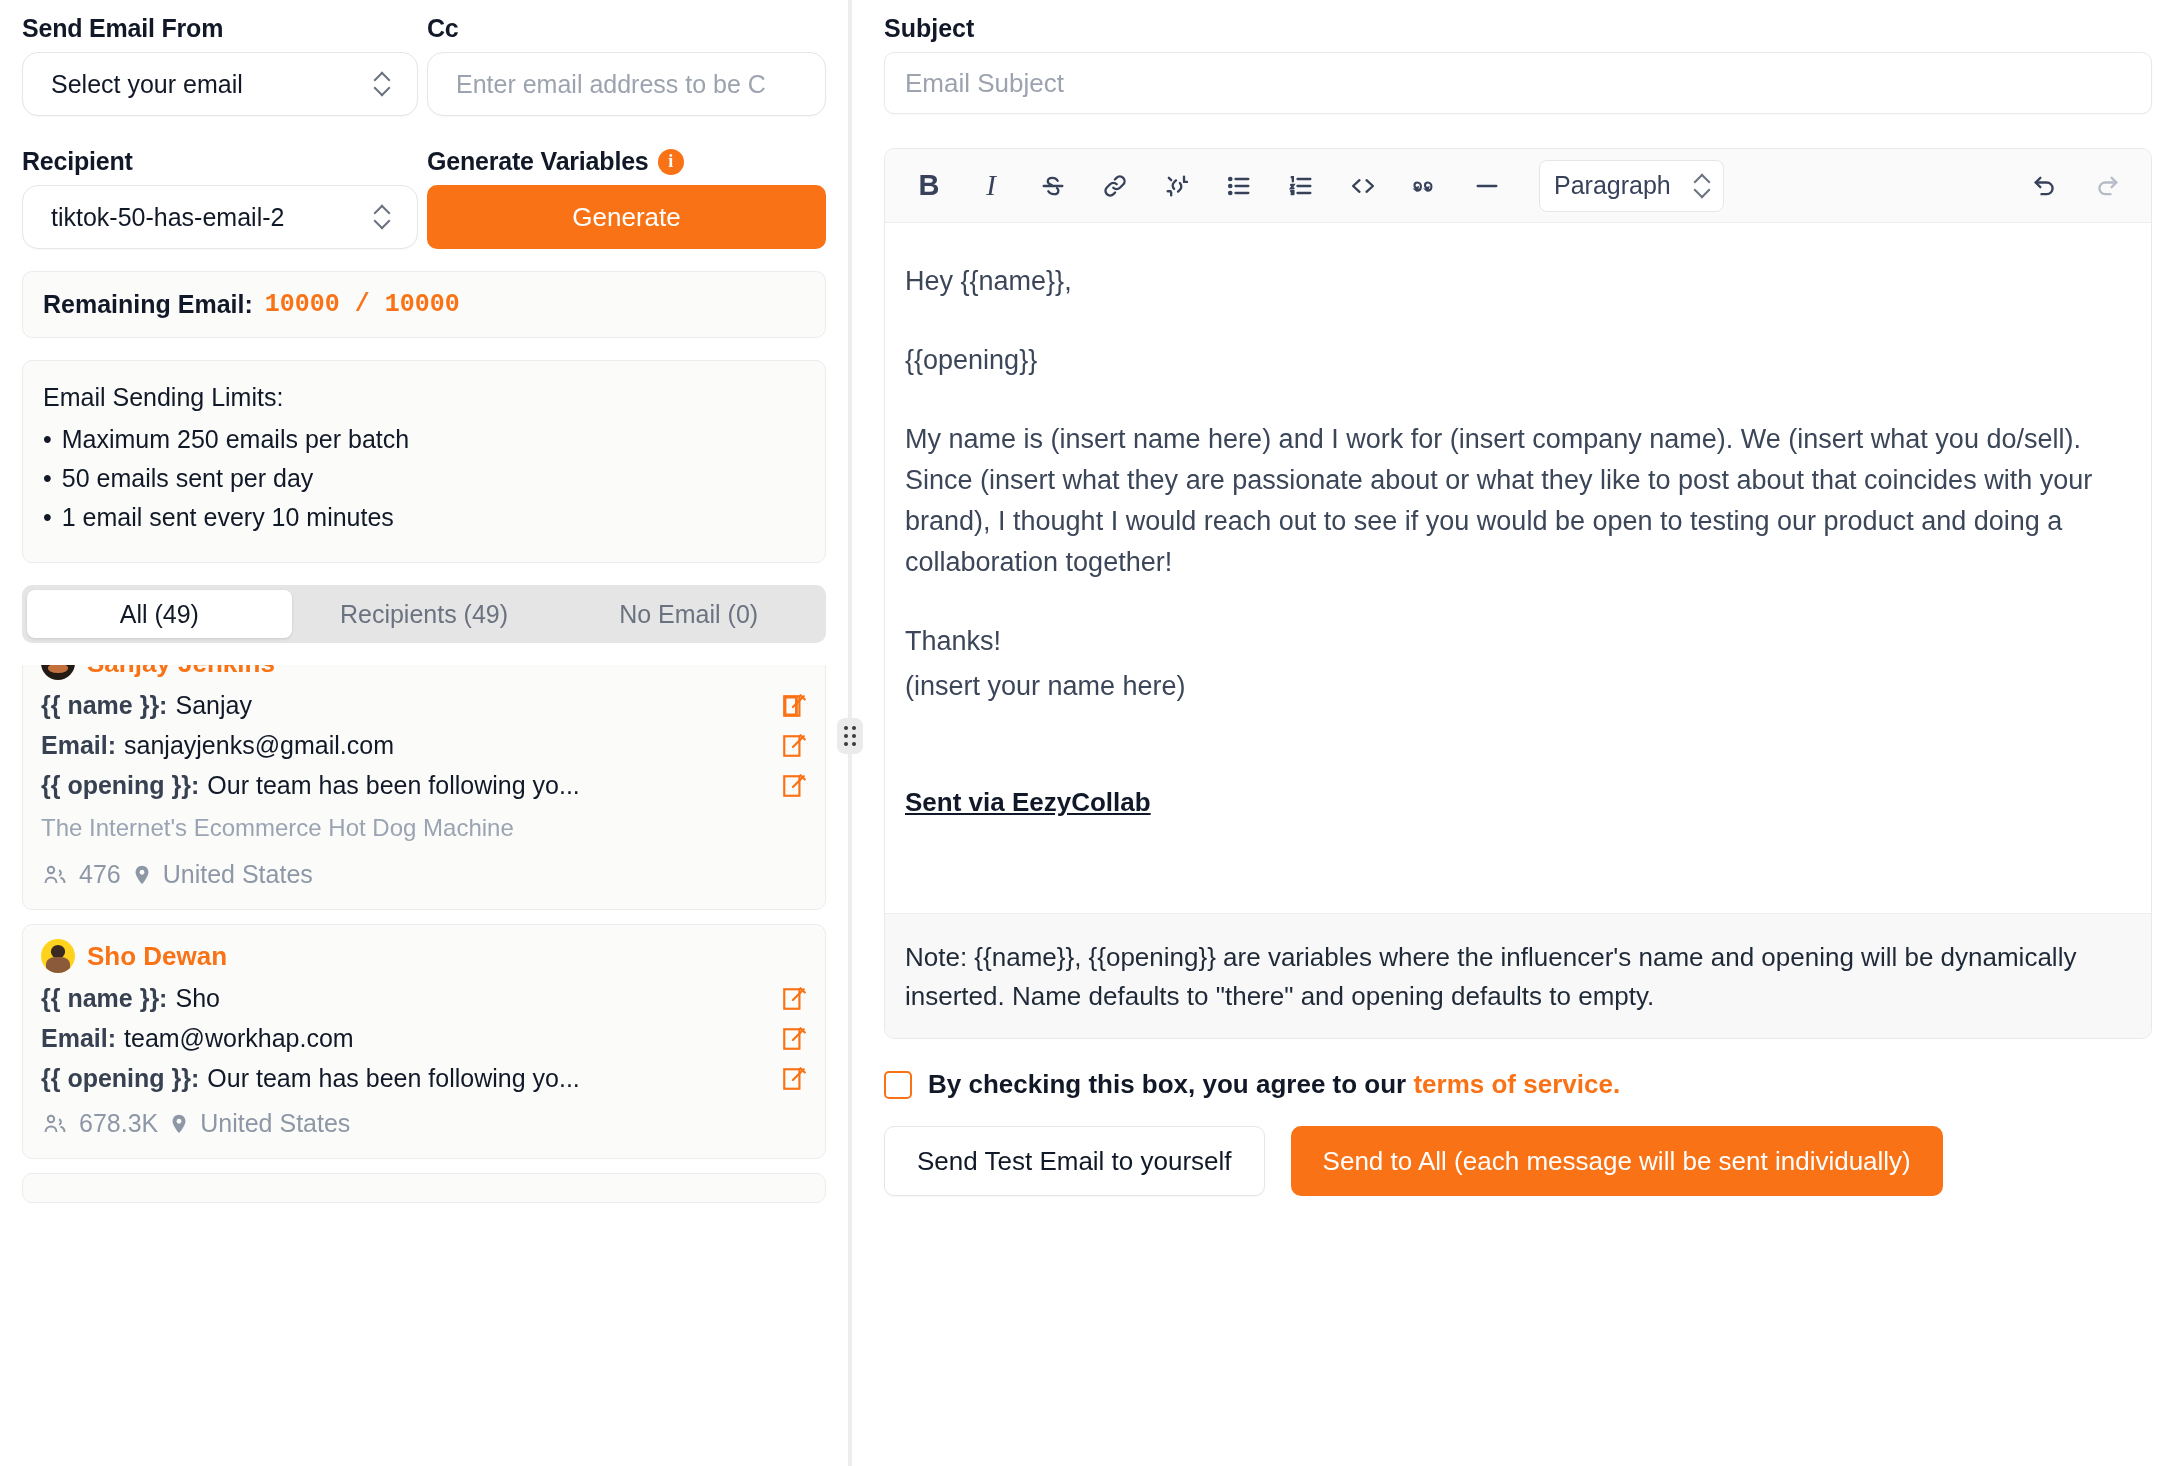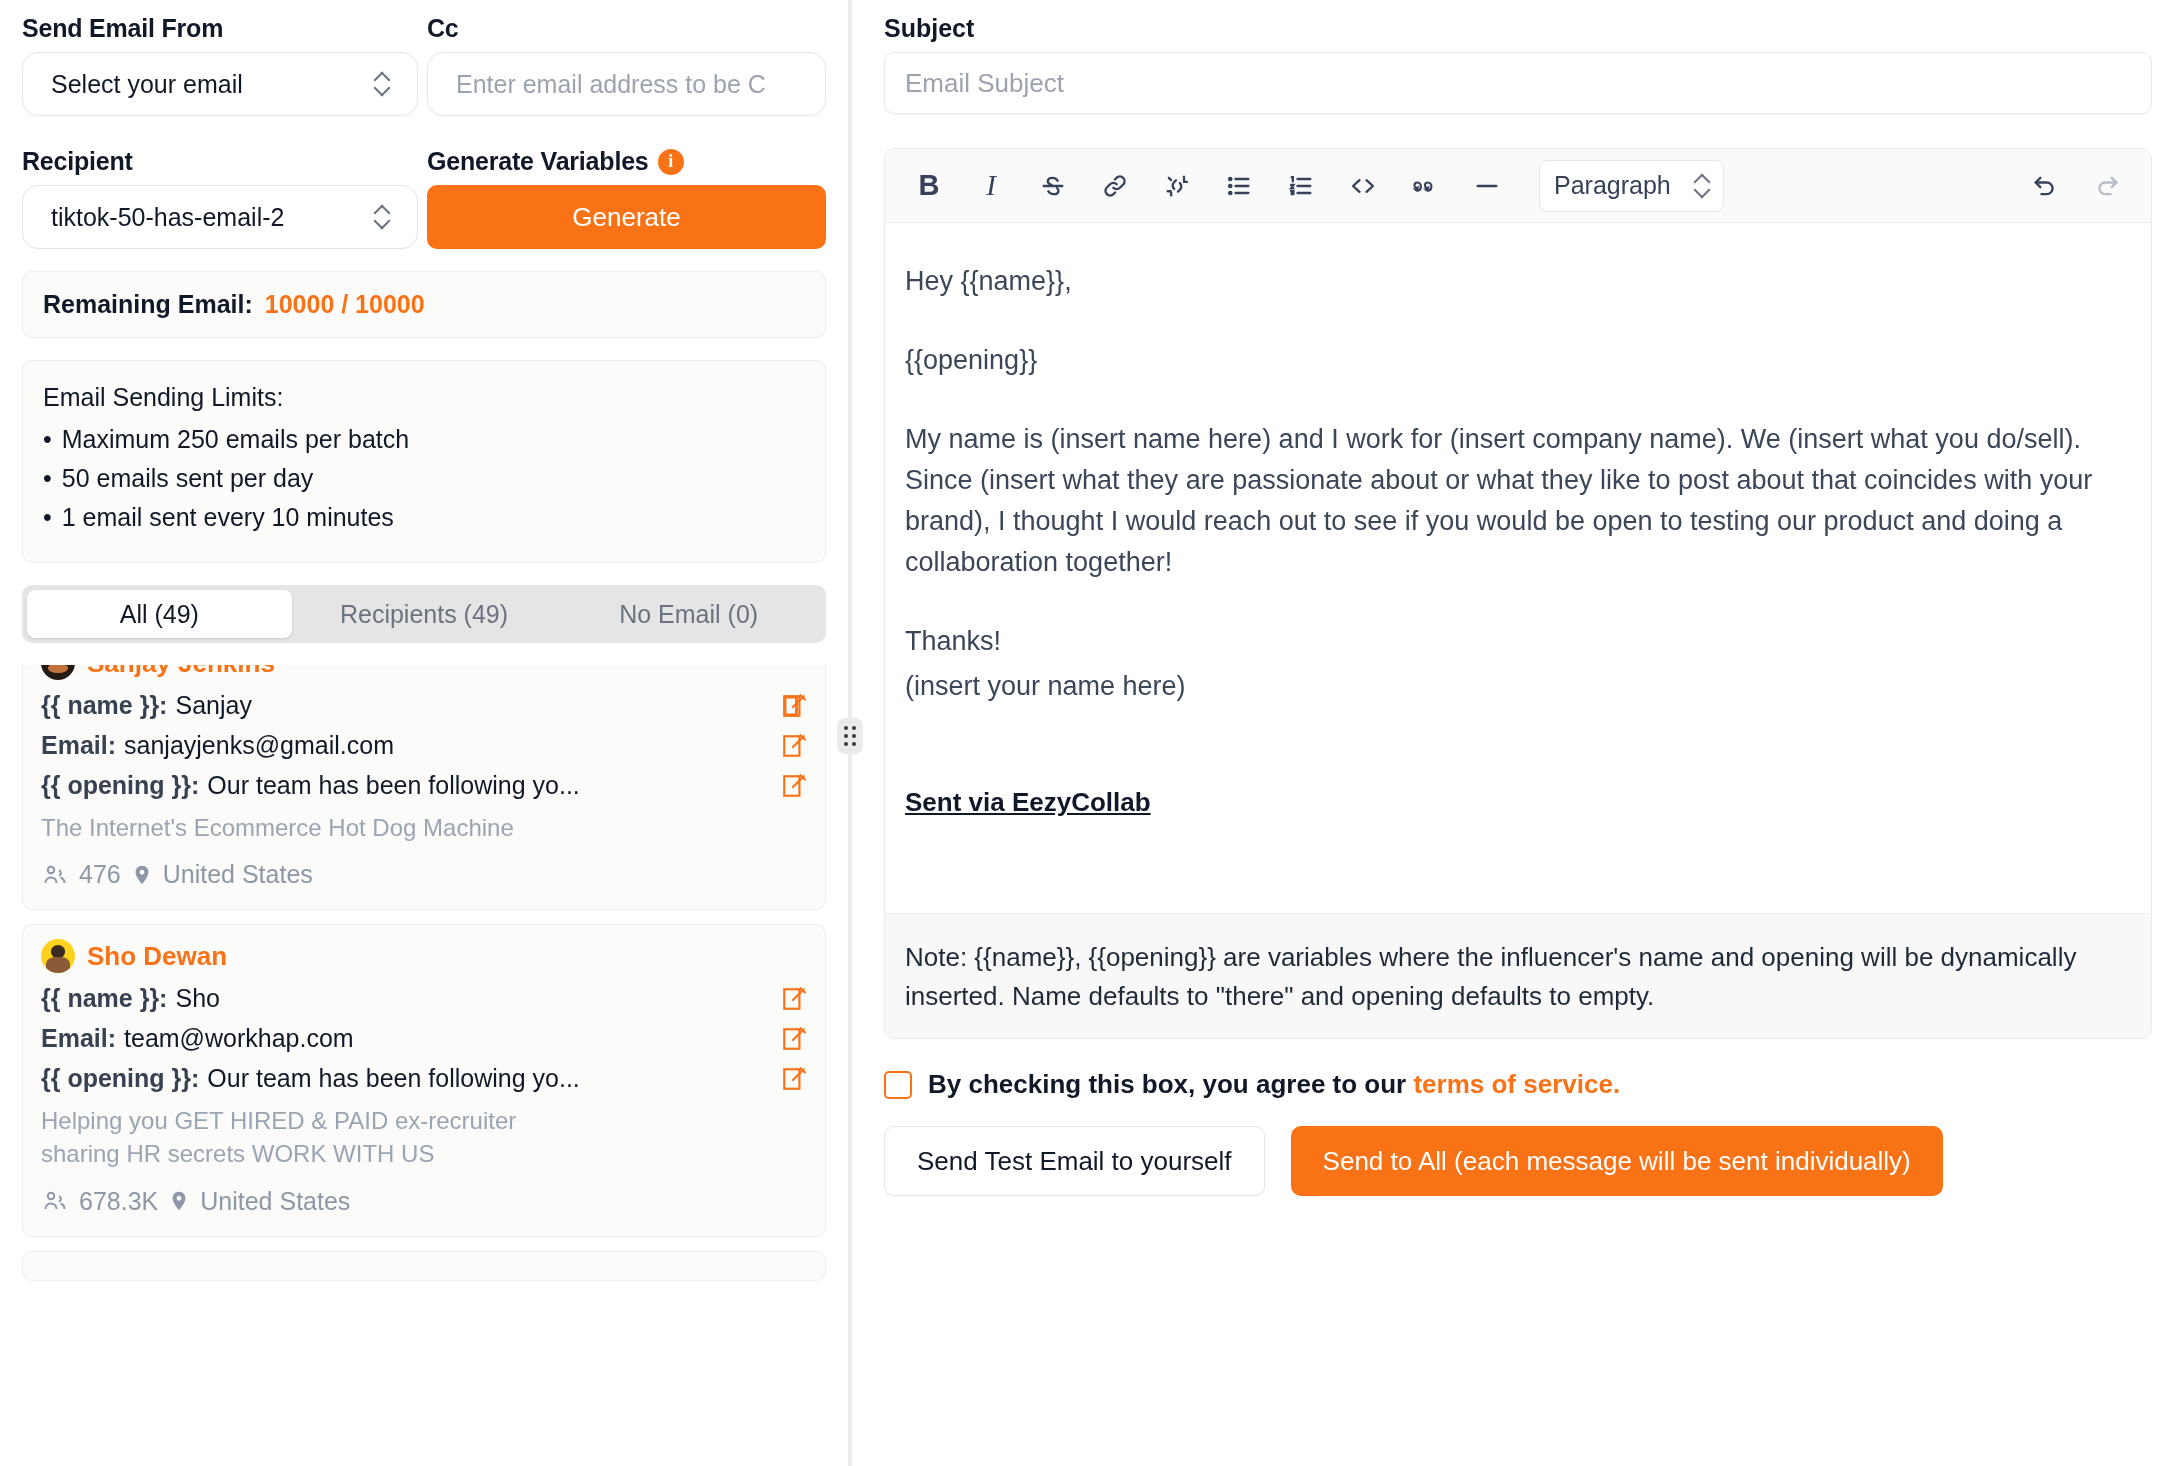--- a/index.html
+++ b/index.html
@@ -63,21 +63,21 @@
     display: flex; align-items: center; justify-content: center;
     cursor: pointer; width: 100%;
   }
   .mt20 { margin-top: 31px; }
 
   .box {
     border: 1px solid #ececec; border-radius: 10px; background: #fbfbfa;
     margin-top: 22px; padding: 18px 20px;
   }
   .remaining { font-size: 25px; font-weight: 700; color: #111827; display: flex; gap: 12px; }
-  .remaining .val { color: #f97316; }
+  .remaining .val { color: #f97316; font-family: Liberation Mono, monospace; }
   .limits { padding: 22px 20px 26px 20px; }
   .limits .t { font-size: 25px; color: #111827; margin-bottom: 8px; }
   .limits ul { list-style: none; }
   .limits li { font-size: 25px; color: #111827; line-height: 1.55; }
   .limits li::before { content: "\2022"; margin-right: 10px; }
 
   .tabs {
     margin-top: 22px; height: 58px; background: #e5e5e5; border-radius: 10px;
     display: flex; align-items: center; padding: 5px; gap: 0;
   }
@@ -346,21 +346,20 @@
         </div>
         <div class="kv">
           <span class="k">{{ opening }}:</span>
           <span class="v">Our team has been following yo...</span>
           <svg class="edit-ico" viewBox="0 0 24 24" fill="none" stroke="#f97316" stroke-width="2">
             <rect x="3" y="3" width="14" height="18"></rect>
             <path d="M11 13 L21 3" stroke-linecap="round"></path>
             <path d="M18 2 L22 6" stroke-linecap="round"></path>
           </svg>
         </div>
-        <div class="bio" style="max-width:560px">Helping you GET HIRED &amp; PAID ex-recruiter sharing HR secrets WORK WITH US</div>
         <div class="meta">
           <svg width="28" height="24" viewBox="0 0 24 24" fill="none" stroke="#8d97a6" stroke-width="2">
             <circle cx="8" cy="7" r="3.2"></circle>
               <path d="M2.5 20c0-3.3 2.5-5.6 5.5-5.6s5.5 2.3 5.5 5.6"></path>
             <path d="M16 7.2a3 3 0 0 1 0 5.6"></path>
               <path d="M17.5 14.8c2.4.6 4 2.6 4 5.2"></path>
           </svg>
           <span>678.3K</span>
           <svg width="22" height="26" viewBox="0 0 24 24" fill="#8d97a6">
             <path d="M12 2C8.1 2 5 5.1 5 9c0 5.2 7 13 7 13s7-7.8 7-13c0-3.9-3.1-7-7-7z"></path>

